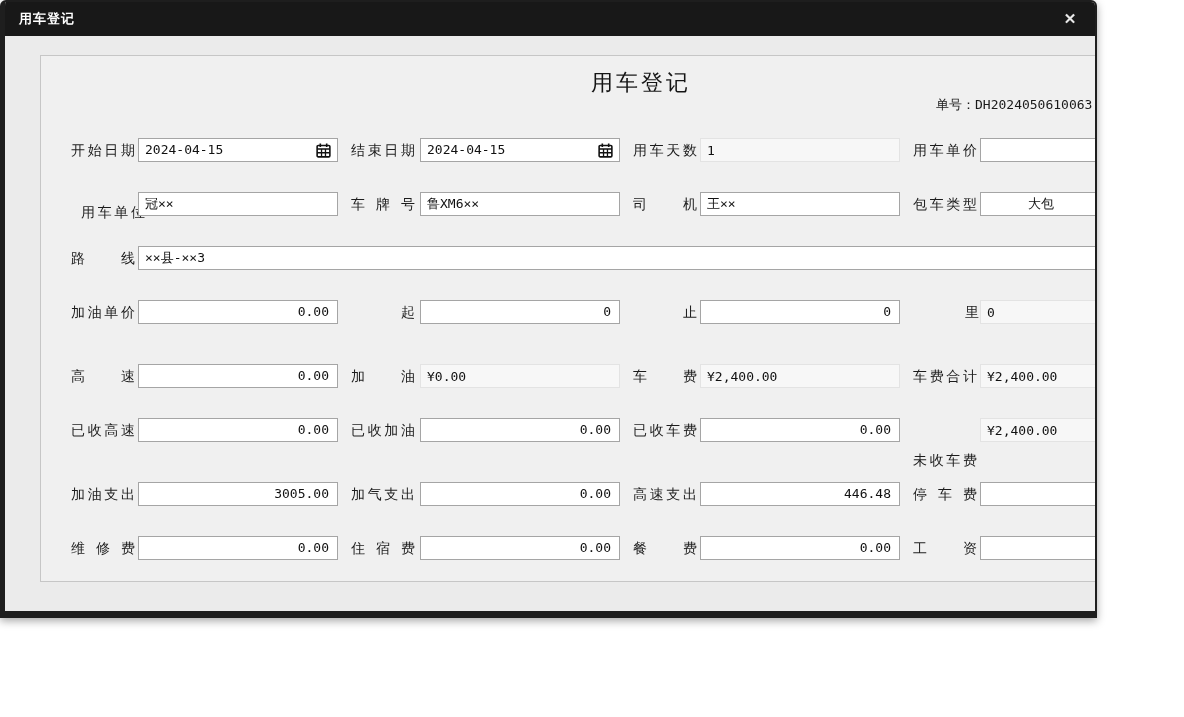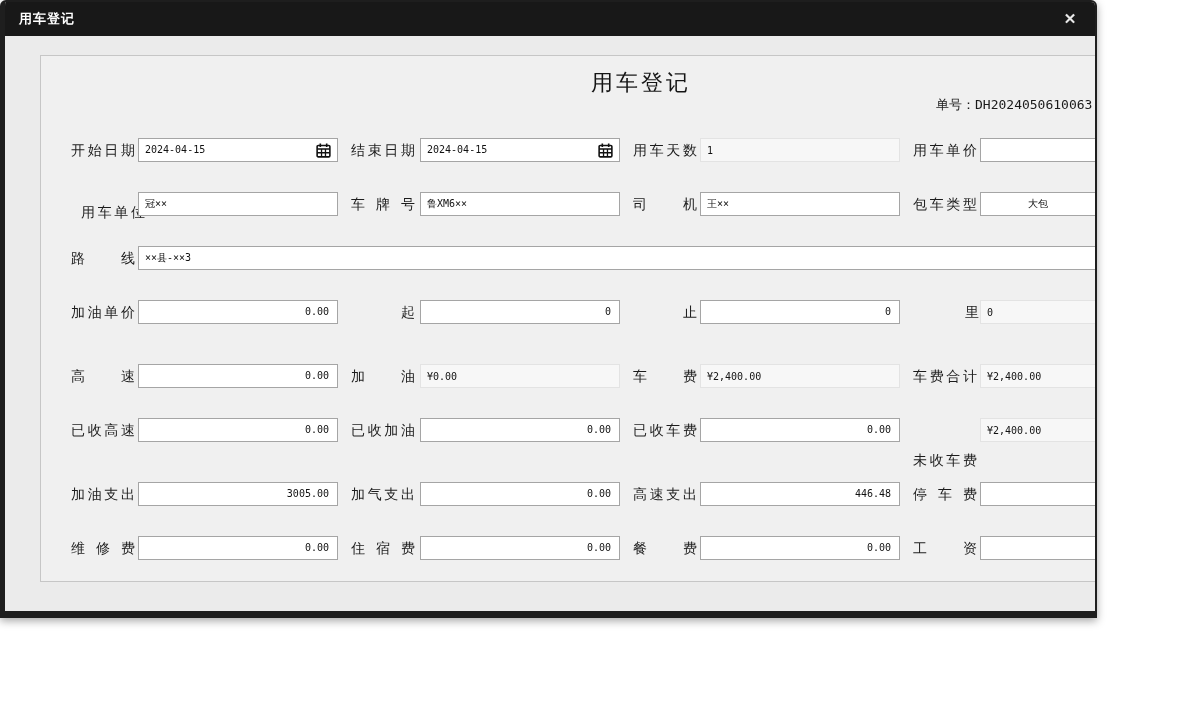--- a/index.html
+++ b/index.html
@@ -51,21 +51,21 @@
     white-space:nowrap;
   }
   .order-line .order-val{font-family:"DejaVu Sans Mono","Liberation Sans",monospace;font-size:13px;text-align:center;}
   
   .flabel{
     position:absolute;width:64px;height:24px;line-height:24px;
     font-size:14px;color:#1c1c1c;
     text-align:justify;text-align-last:justify;white-space:pre;
   }
   .fbox{
-    position:absolute;height:24px;line-height:22px;font-size:10px;
+    position:absolute;height:24px;line-height:22px;font-size:13px;
     box-sizing:border-box;white-space:nowrap;overflow:hidden;
     font-family:"DejaVu Sans Mono","Liberation Sans",monospace;
     color:#111;
   }
   .editable{background:#ffffff;border:1px solid #a5a5a5;padding:0 6px;}
   .editable.num{text-align:right;padding-right:8px;}
   .readonly{background:#f7f7f7;border:1px solid #e3e3e3;padding:1px 6px 0 6px;}
   .datebox{display:flex;align-items:center;justify-content:space-between;}
   .calicon{display:inline-flex;align-items:center;cursor:pointer;margin-left:4px;}
 </style>

